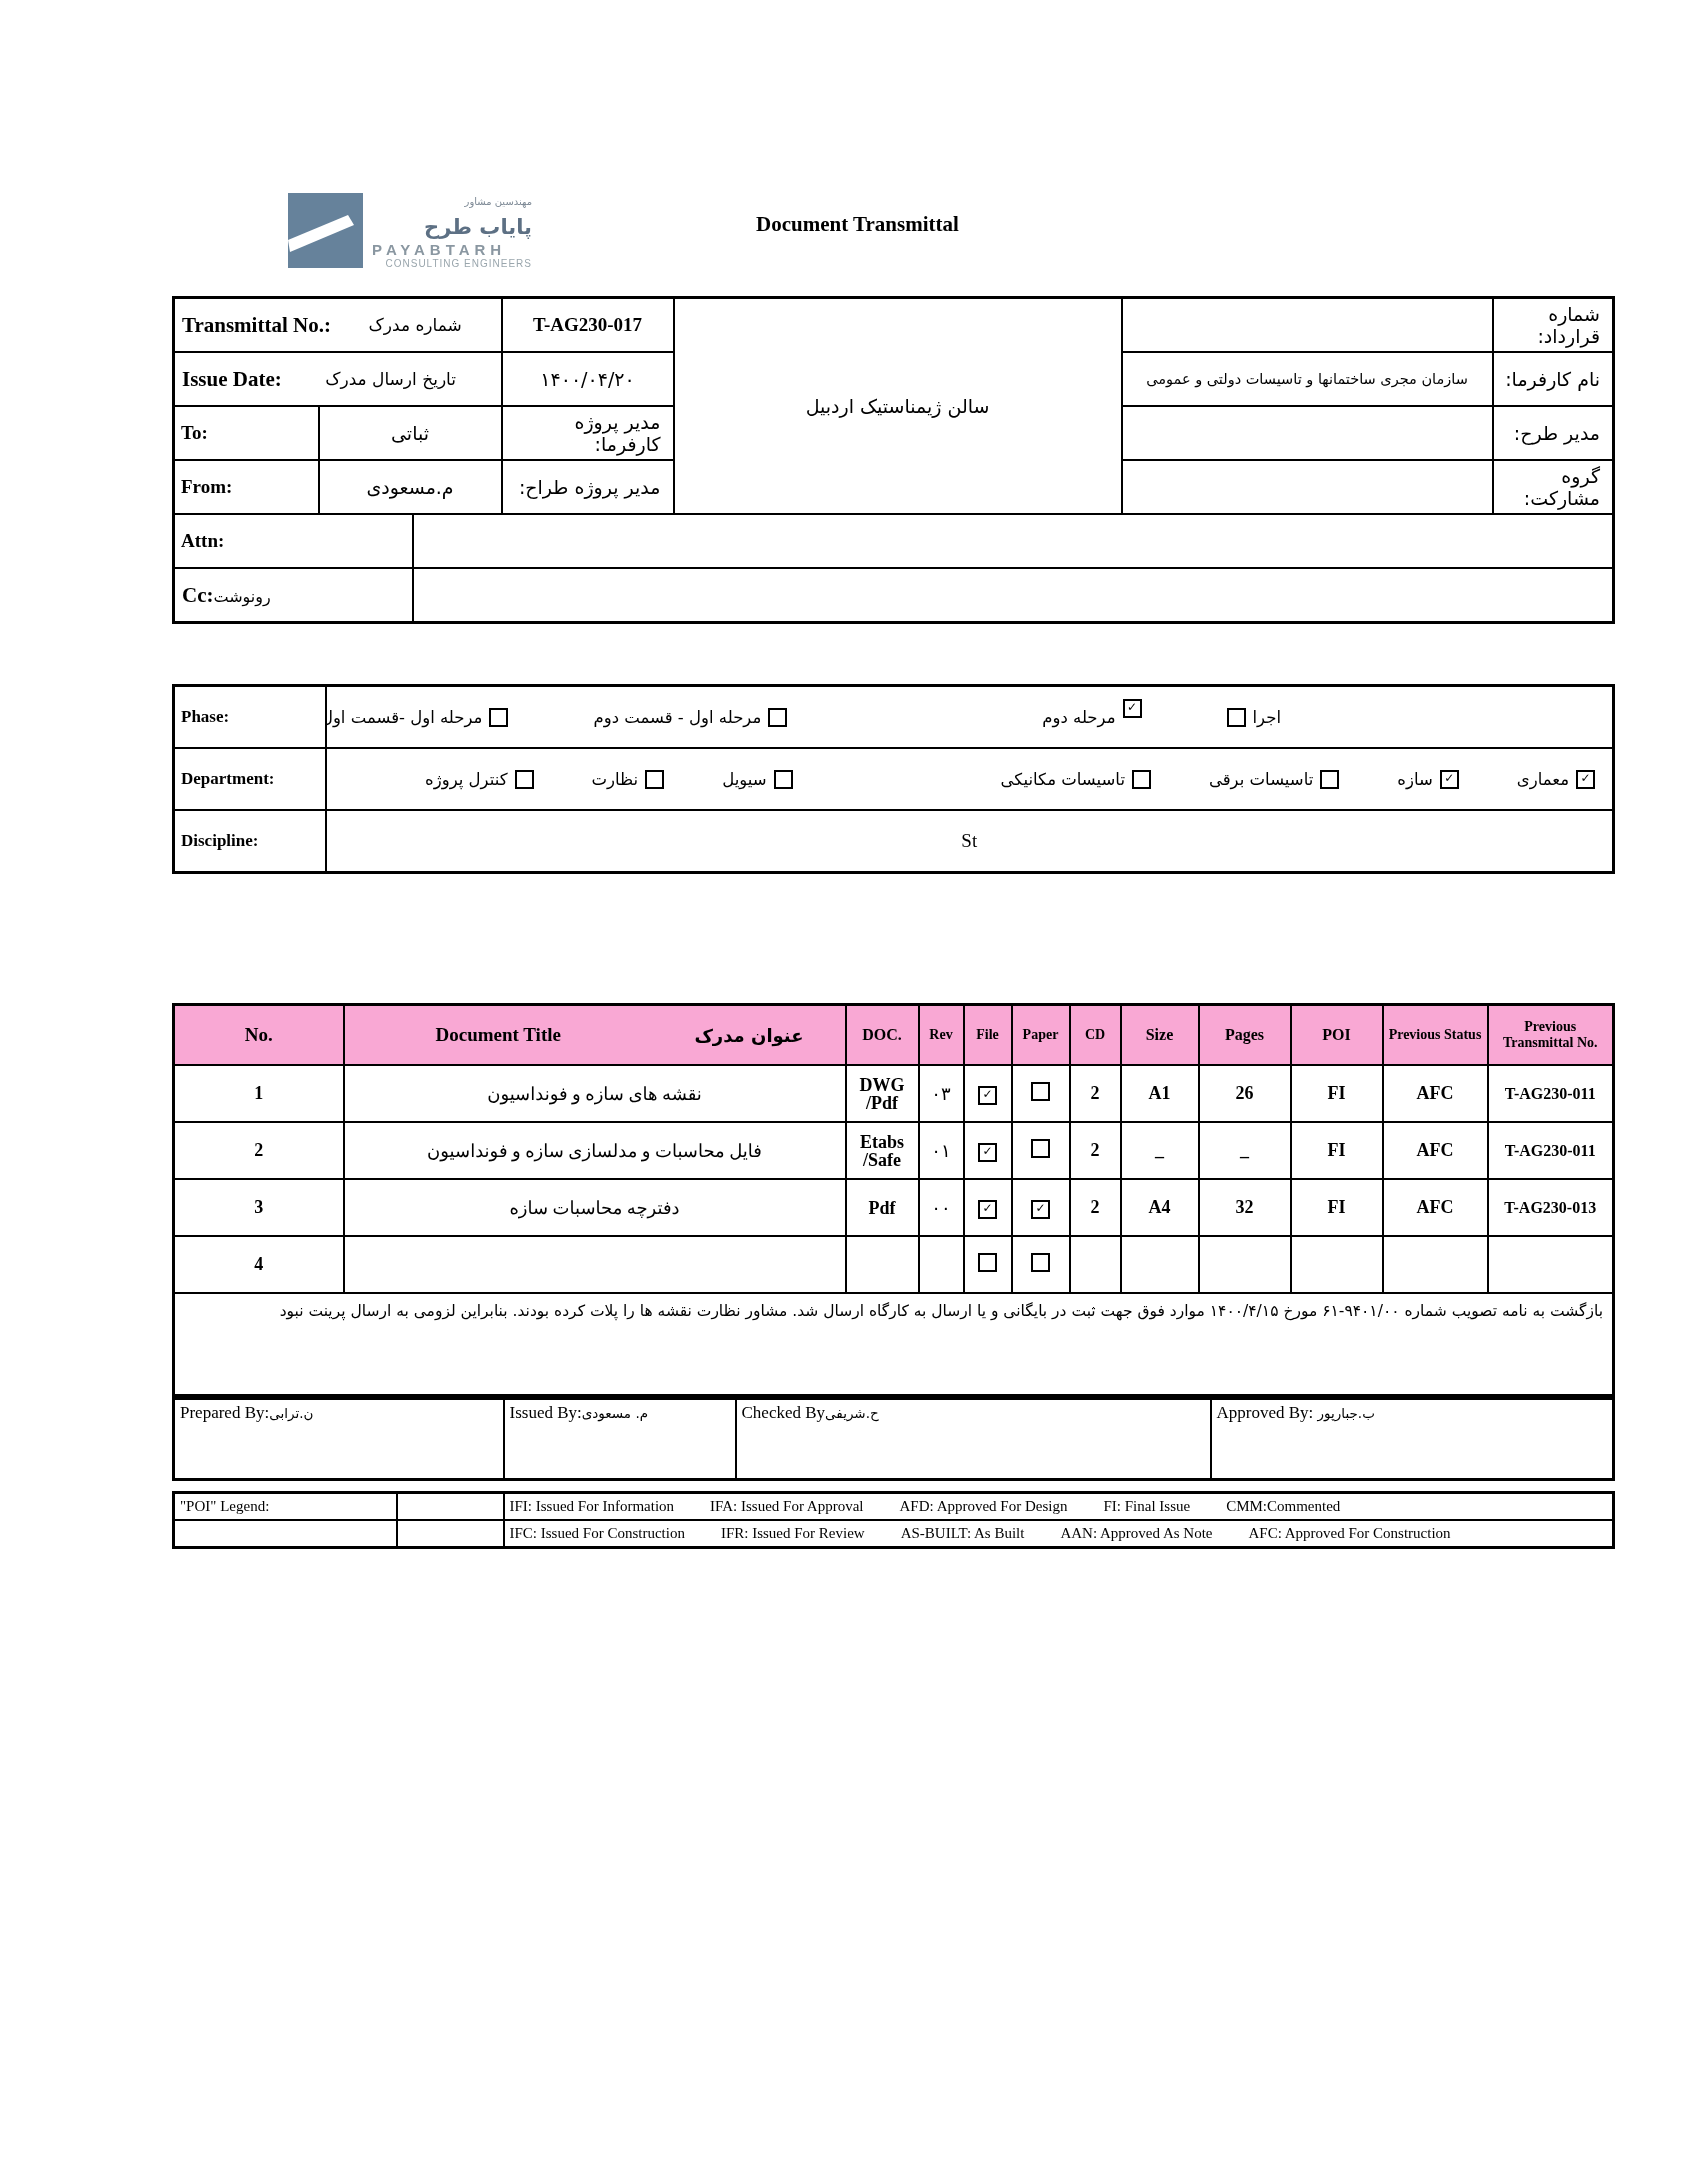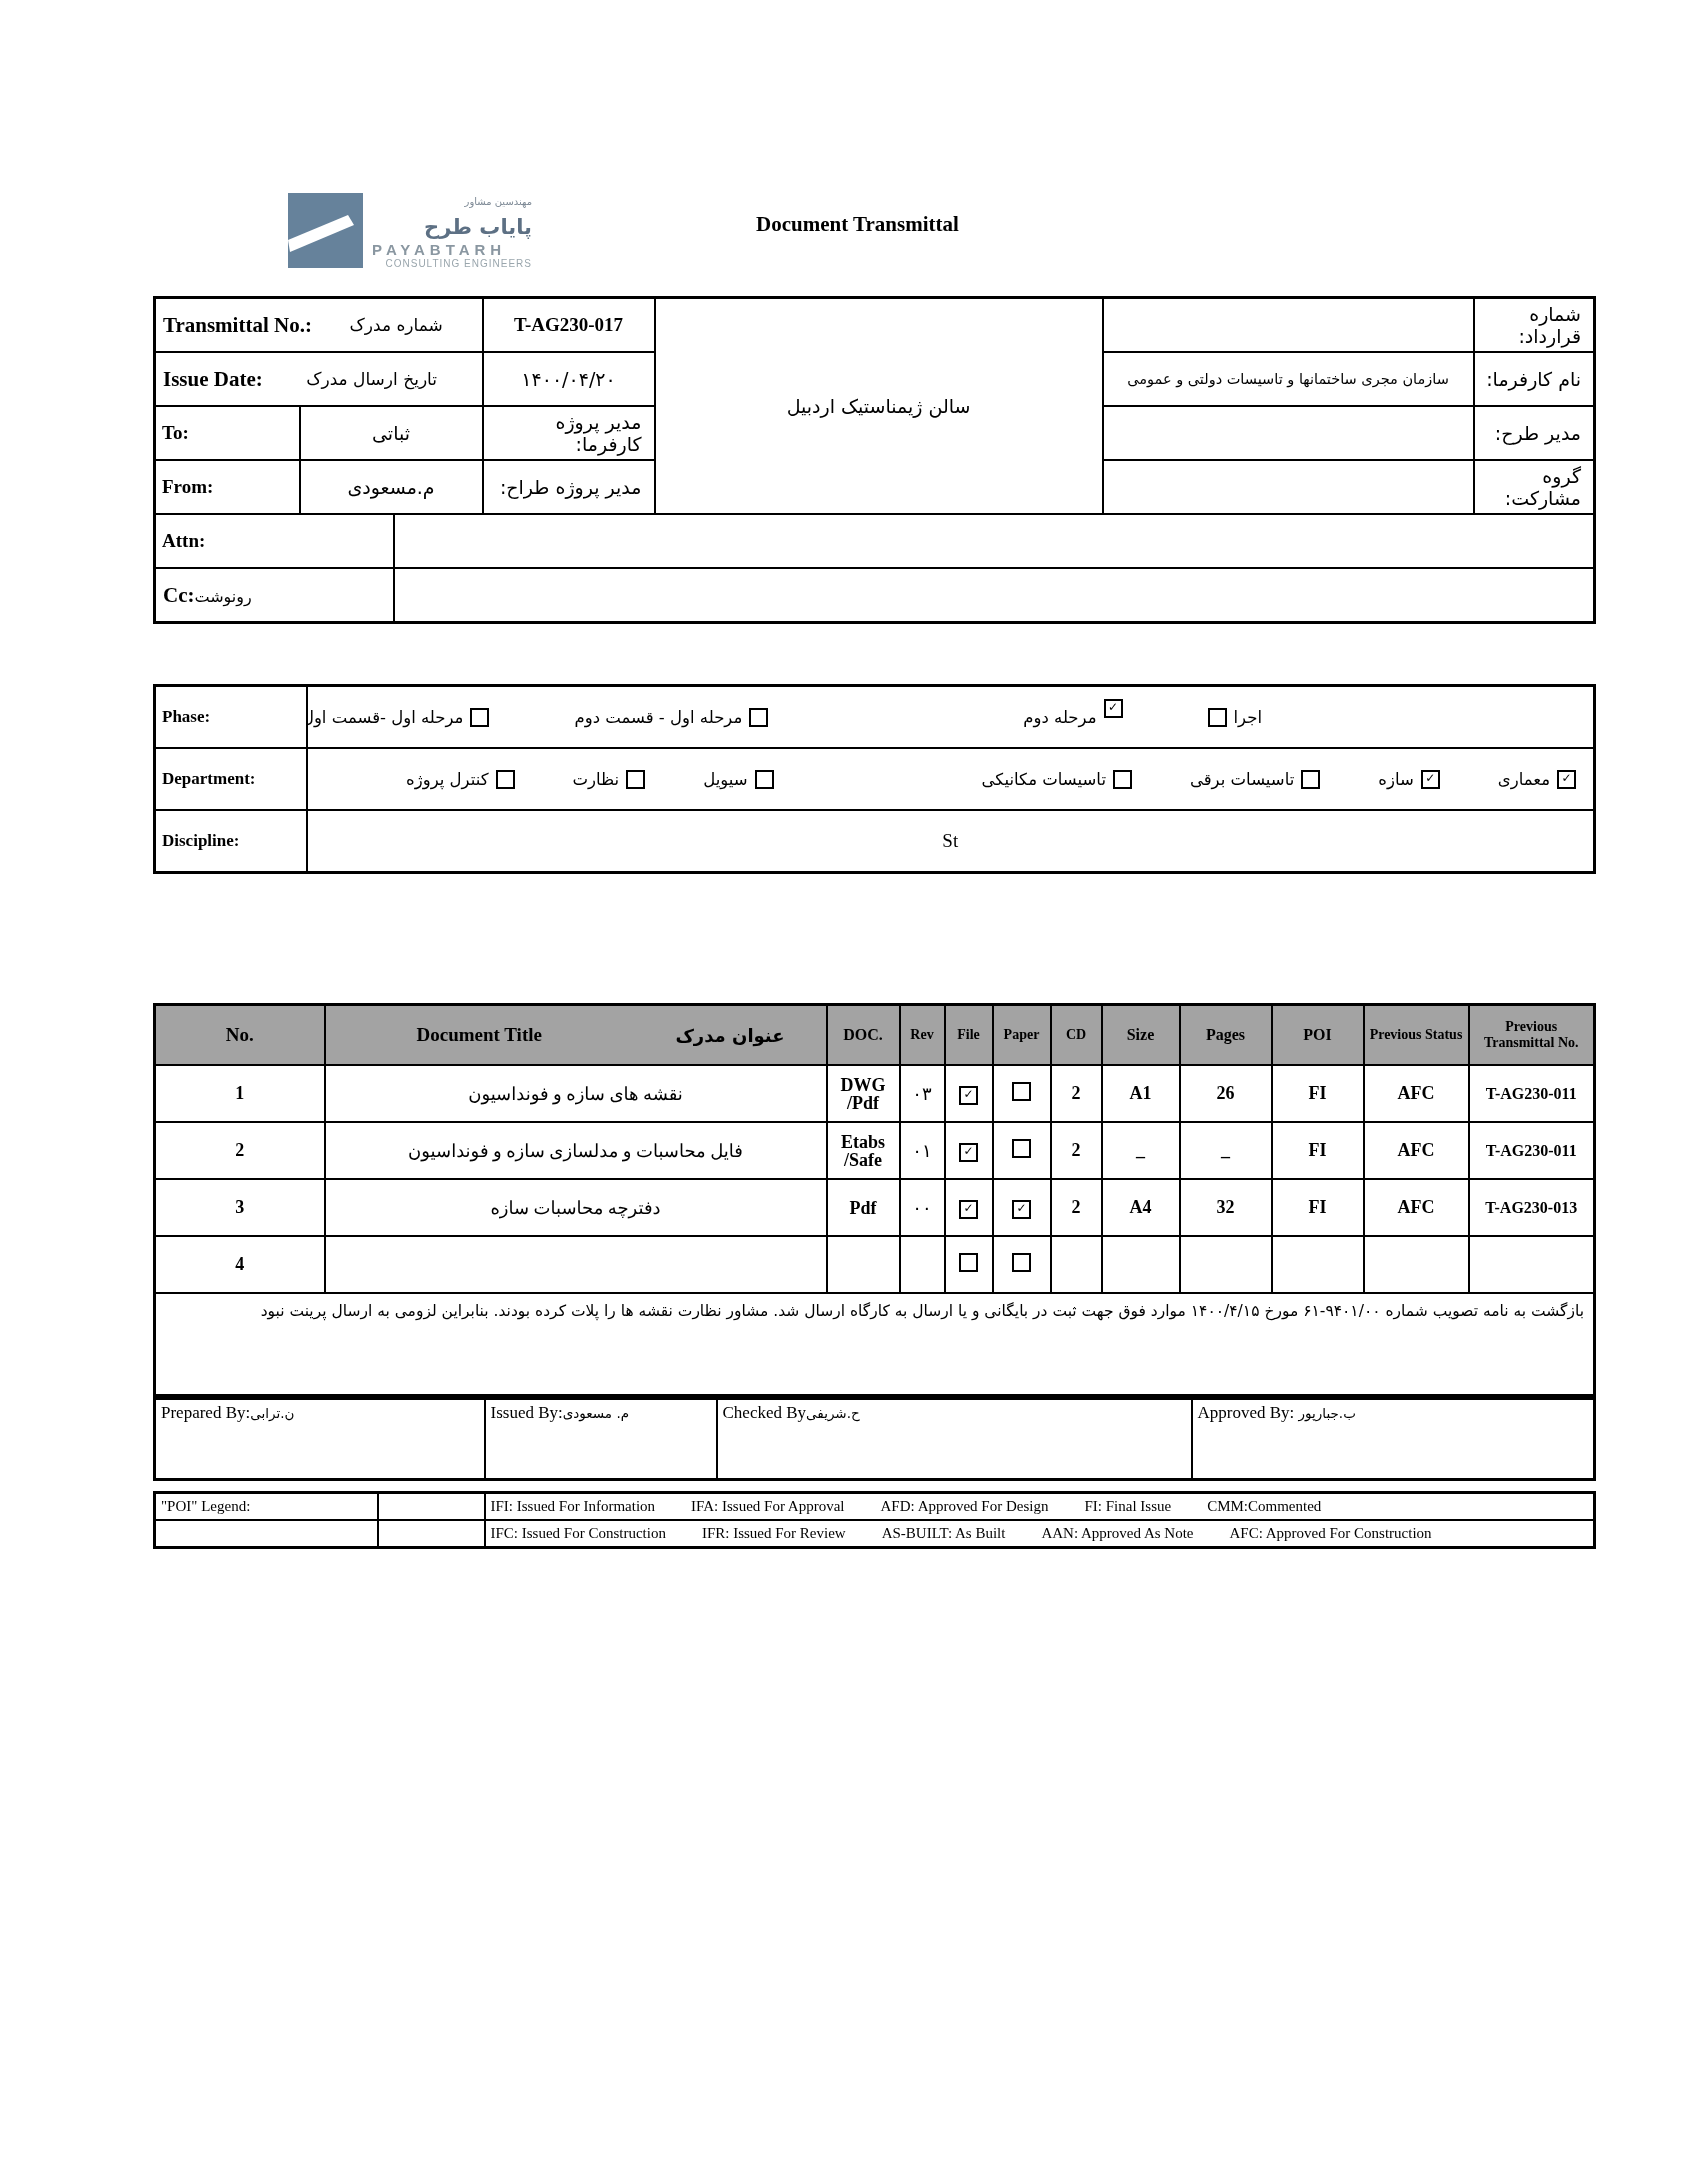--- a/index.html
+++ b/index.html
@@ -14,21 +14,21 @@
   .logo-square{position:absolute;left:288px;top:193px;width:75px;height:75px;background:#66829b;}
   .logo-square svg{display:block;width:75px;height:75px;}
   .logo-text{position:absolute;left:372px;top:196px;width:160px;}
   .logo-fa-small{font-size:10px;color:#7e8a96;text-align:right;direction:rtl;}
   .logo-fa-name{font-size:21px;font-weight:bold;color:#5d7084;text-align:right;direction:rtl;line-height:24px;margin-top:8px;}
   .logo-en-name{font-size:15px;color:#8a97a1;letter-spacing:5px;font-family:"Liberation Sans",sans-serif;font-weight:bold;margin-top:2px;}
   .logo-en-sub{font-size:10px;color:#9aa6ad;letter-spacing:1px;font-family:"Liberation Sans",sans-serif;text-align:right;}
   .doc-title{position:absolute;left:756px;top:212px;font-size:21px;font-weight:bold;}
 
   
-  .sheet{position:absolute;left:153px;top:296px;width:1440px;}
+  .sheet{position:absolute;left:172px;top:296px;width:1440px;}
   table{border-collapse:collapse;table-layout:fixed;width:1440px;}
   td{border:2px solid #000;overflow:hidden;}
   table.boxed{border:3px solid #000;}
   .c{text-align:center;}
 
   
   .t1 td{height:50px;font-size:19px;vertical-align:middle;}
   .lblmix{display:flex;align-items:center;padding-left:6px;}
   .lblmix .en{font-weight:bold;font-size:21px;white-space:nowrap;}
   .lblmix .fa{flex:1;text-align:center;font-size:17px;direction:rtl;}
@@ -44,21 +44,21 @@
   .opt.cb-left{direction:ltr;}
   .cb{display:inline-block;width:15px;height:15px;border:2px solid #000;font-size:12px;line-height:13px;text-align:center;font-family:"DejaVu Sans",sans-serif;flex:0 0 auto;}
   .cb i{font-style:normal;}
   .raise{position:relative;top:-9px;}
   .gapbig{margin-left:150px;}
   .phaserow{padding-right:330px;gap:85px;}
   .gapphase{margin-left:170px;}
 
   
   .t3 td{font-size:18px;vertical-align:middle;}
-  .t3 .hdr td{background:#a3a3a3;font-weight:bold;text-align:center;font-size:16px;height:56px;}
+  .t3 .hdr td{background:#f9a8d4;font-weight:bold;text-align:center;font-size:16px;height:56px;}
   .t3 .hdr .big{font-size:19px;}
   .titlehdr{display:flex;align-items:center;justify-content:space-between;padding:0 40px 0 90px;}
   .titlehdr .fa{font-size:18px;font-weight:bold;}
   .drow td{height:53px;}
   .num{font-weight:bold;font-size:20px;text-align:center;}
   .fatitle{direction:rtl;text-align:center;font-size:16.5px;}
   .docfmt{font-weight:bold;font-size:16px;text-align:center;line-height:18px;}
   .revd{text-align:center;font-size:14px;}
   .bval{font-weight:bold;font-size:18px;text-align:center;}
   .noterow td{height:98px;vertical-align:top;}

